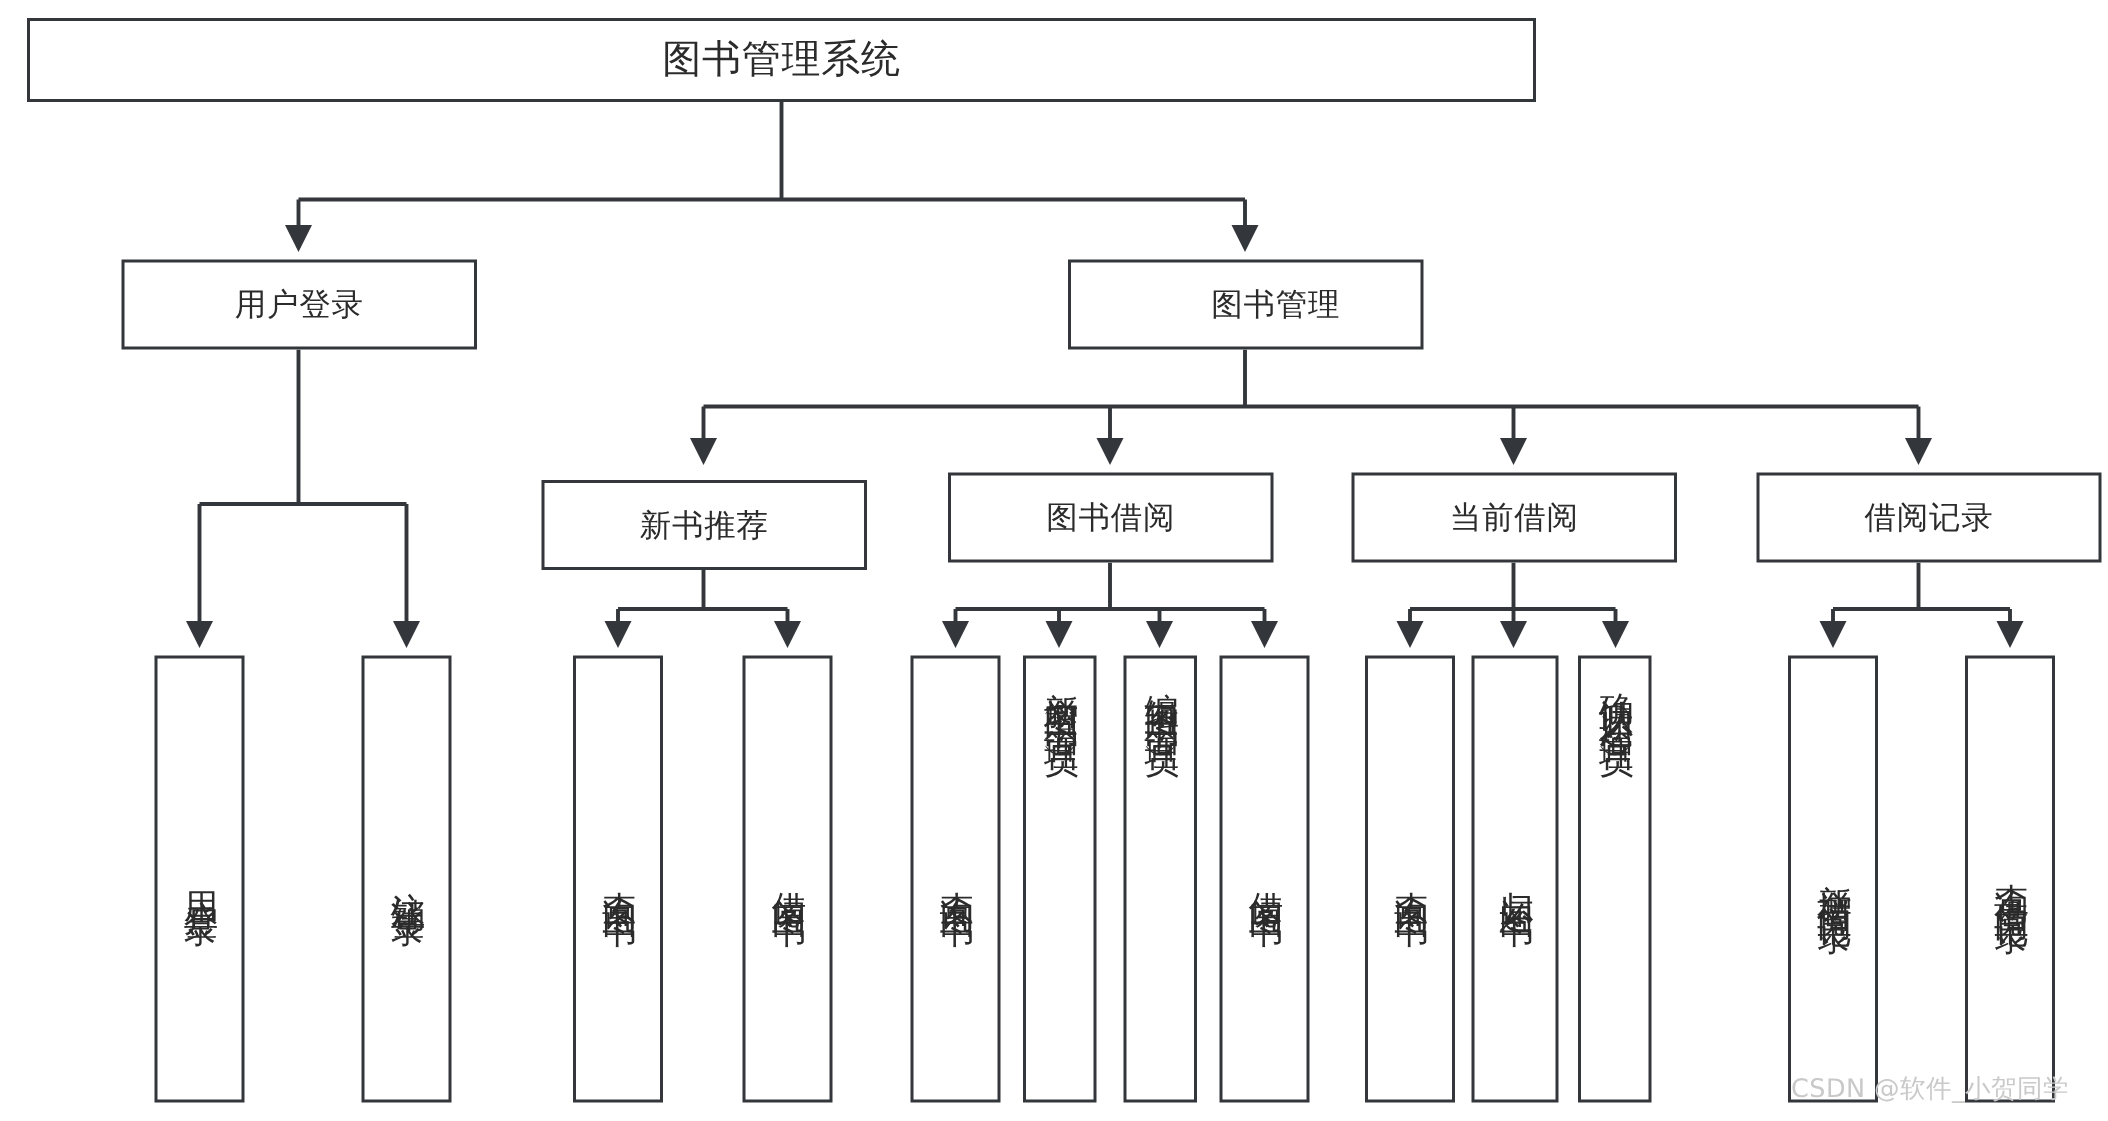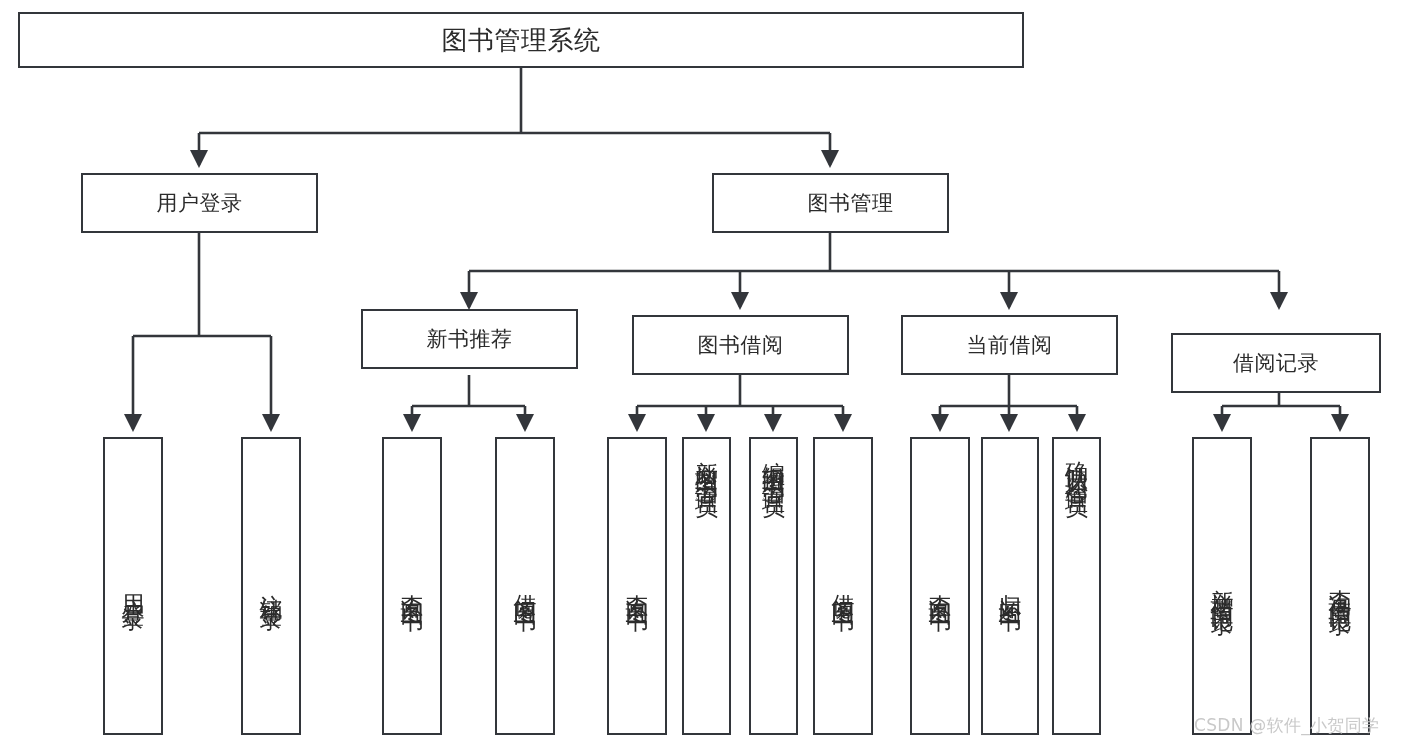--- a/index.html
+++ b/index.html
@@ -140,30 +140,30 @@
     <span class="cap">图书管理系统</span>
   </div>
 
   <div class="node h" style="left:81px; top:173px; width:237px; height:60px;">
     <span class="cap">用户登录</span>
   </div>
   <div class="node h" style="left:712px; top:173px; width:237px; height:60px;padding-left:40px;">
     <span class="cap">图书管理</span>
   </div>
 
-  <div class="node h" style="left:361px; top:309px; width:217px; height:60px;">
+  <div class="node h" style="left:361px; top:320px; width:217px; height:60px;">
     <span class="cap">新书推荐</span>
   </div>
   <div class="node h" style="left:632px; top:315px; width:217px; height:60px;">
     <span class="cap">图书借阅</span>
   </div>
   <div class="node h" style="left:901px; top:315px; width:217px; height:60px;">
     <span class="cap">当前借阅</span>
   </div>
-  <div class="node h" style="left:1171px; top:333px; width:210px; height:60px;">
+  <div class="node h" style="left:1171px; top:315px; width:230px; height:60px;">
     <span class="cap">借阅记录</span>
   </div>
 
   <div class="node v mid" style="left:103px; top:437px; width:60px; height:298px;">
     <span class="cap">用户登录</span>
   </div>
   <div class="node v mid" style="left:241px; top:437px; width:60px; height:298px;">
     <span class="cap">注销登录</span>
   </div>
 

